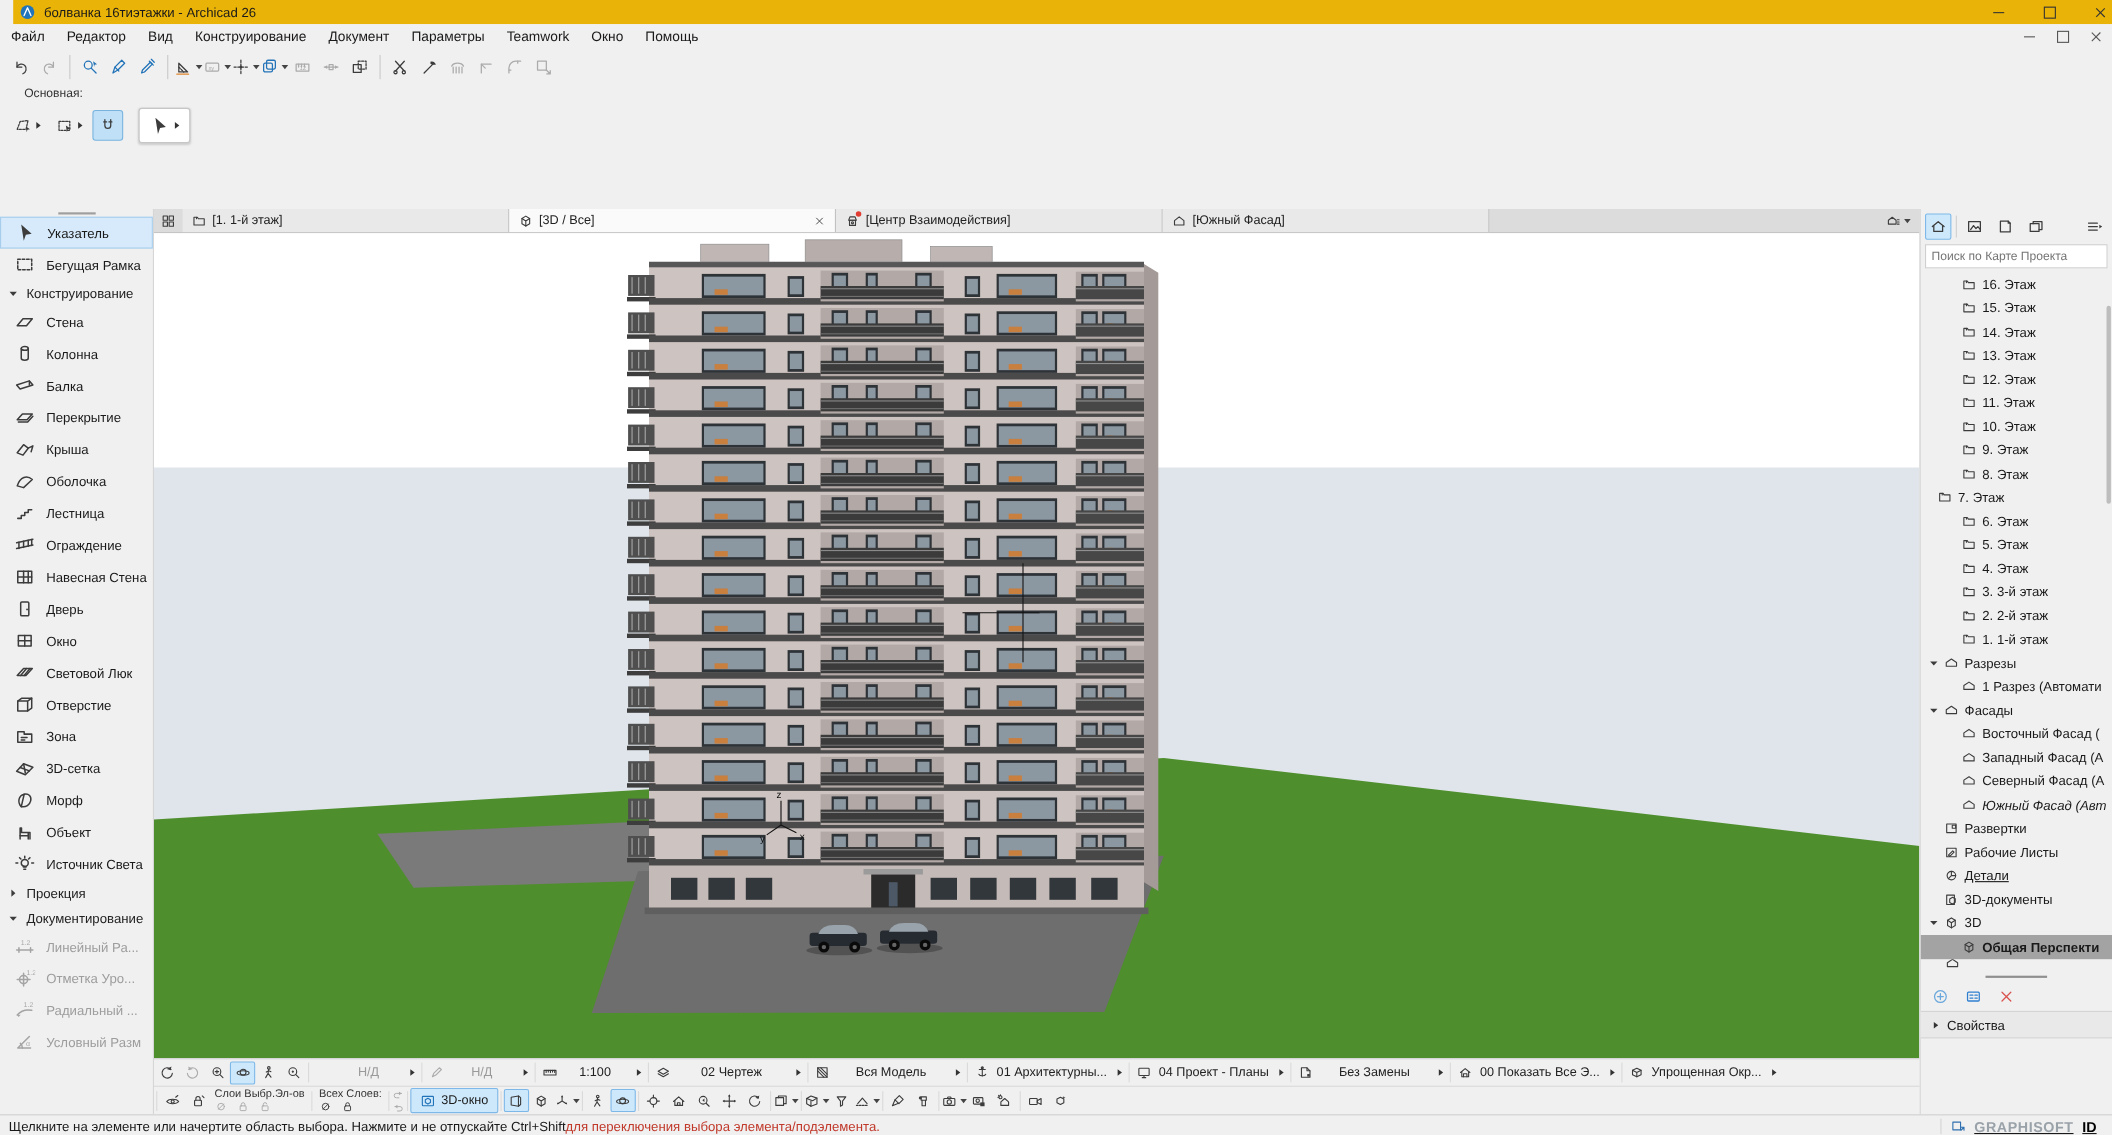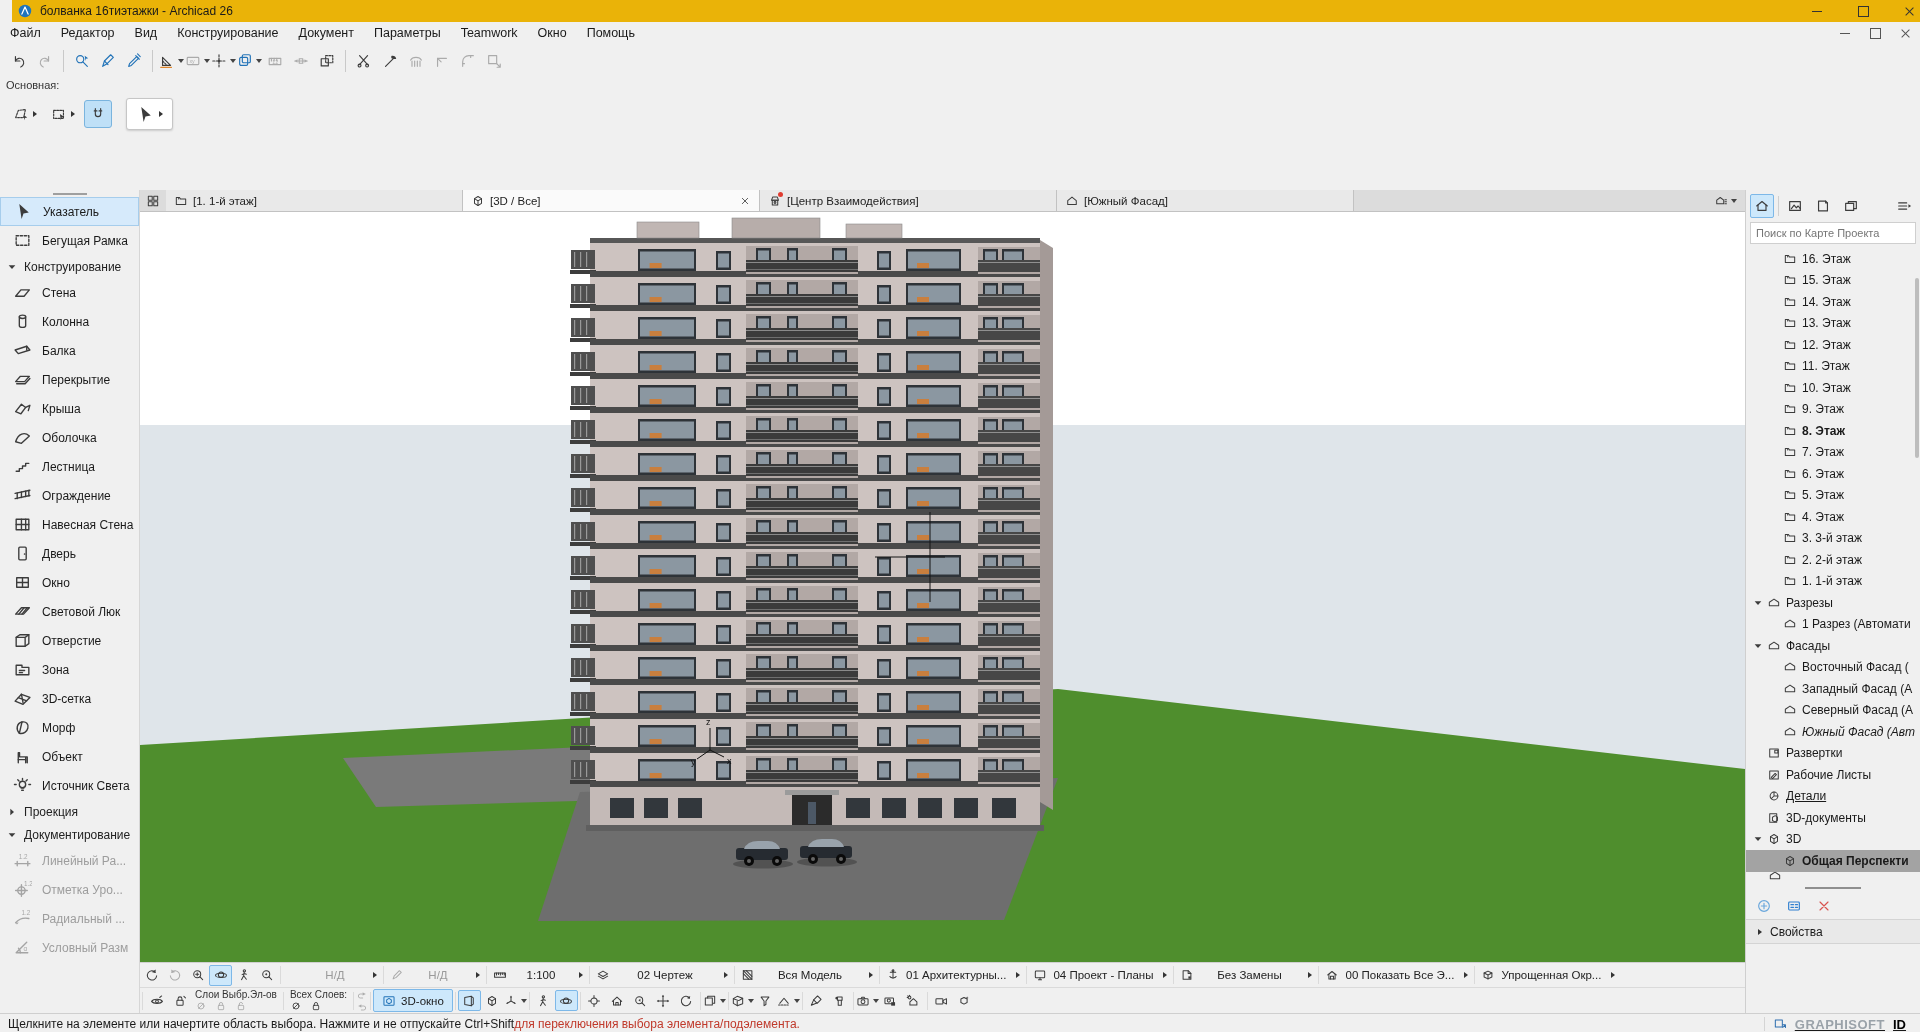--- a/index.html
+++ b/index.html
@@ -38,21 +38,21 @@
   #menubar{top:22px;left:0;width:1920px;height:22px;display:flex;background:#f0f0f0;}
   .menu-item{font-size:12.5px;padding:0 10px;height:100%;display:flex;align-items:center;}
   #menubar .wbtns .wbtn{width:30px;}
   #menubar .glyph-min,#menubar .glyph-max{border-color:#555;background:#555;}
   #menubar .glyph-max{background:transparent;}
   #menubar .glyph-close::before,#menubar .glyph-close::after{background:#555;}
   
   #maintoolbar{top:44px;left:0;width:1920px;height:34px;display:flex;align-items:center;padding-left:6px;}
   .tbtn{width:26px;height:26px;display:flex;align-items:center;justify-content:center;border-radius:2px;}
   
-  #ctxlabel{top:79px;left:0;height:14px;font-size:11px;color:#333;padding-left:6px;}
+  #ctxlabel{top:79px;left:16px;height:14px;font-size:11px;color:#333;padding-left:6px;}
   
   #toolbar2{top:95px;left:0;width:600px;height:38px;display:flex;align-items:center;padding-left:8px;gap:4px;}
   .sbtn{height:26px;padding:0 5px;display:flex;align-items:center;border-radius:3px;}
   .sbtn.sel{background:#bfe0f7;border:1px solid #7ab4de;}
   .sbtn.raised{background:#fff;border:1px solid #c6c6c6;box-shadow:0 1px 2px rgba(0,0,0,.15);height:30px;margin-left:10px;padding:0 9px;}
   
   #tabbar{top:190px;left:140px;width:1605px;height:22px;background:#dcdcdc;display:flex;align-items:stretch;border-bottom:1px solid #c2c2c2;box-sizing:border-box;}
   .tabgrid{width:26px;display:flex;align-items:center;justify-content:center;}
   .tab{width:297px;display:flex;align-items:center;gap:5px;padding:0 8px;box-sizing:border-box;
        border-right:1px solid #c2c2c2;background:#e9e9e9;font-size:11.5px;color:#222;position:relative;}
@@ -1384,31 +1384,31 @@
         <div class="trrow" style="padding-left: 22px;">
           <span class="chev none"></span>
           <span class="icw s14">
             <svg viewBox="0 0 18 18">
               <path d="M3 13.5V4.5h4l1.2 1.8H15v7.2z"></path>
               <path d="M6 4.5v1.8"></path>
             </svg>
           </span>
           <span>9. Этаж</span>
         </div>
-        <div class="trrow" style="padding-left: 22px; font-weight: bold;">
+        <div class="trrow" style="padding-left: 22px;">
           <span class="chev none"></span>
           <span class="icw s14">
             <svg viewBox="0 0 18 18">
               <path d="M3 13.5V4.5h4l1.2 1.8H15v7.2z"></path>
               <path d="M6 4.5v1.8"></path>
             </svg>
           </span>
           <span>8. Этаж</span>
         </div>
-        <div class="trrow" style="padding-left: 22px;">
+        <div class="trrow" style="">
           <span class="chev none"></span>
           <span class="icw s14">
             <svg viewBox="0 0 18 18">
               <path d="M3 13.5V4.5h4l1.2 1.8H15v7.2z"></path>
               <path d="M6 4.5v1.8"></path>
             </svg>
           </span>
           <span>7. Этаж</span>
         </div>
         <div class="trrow" style="padding-left: 22px;">

